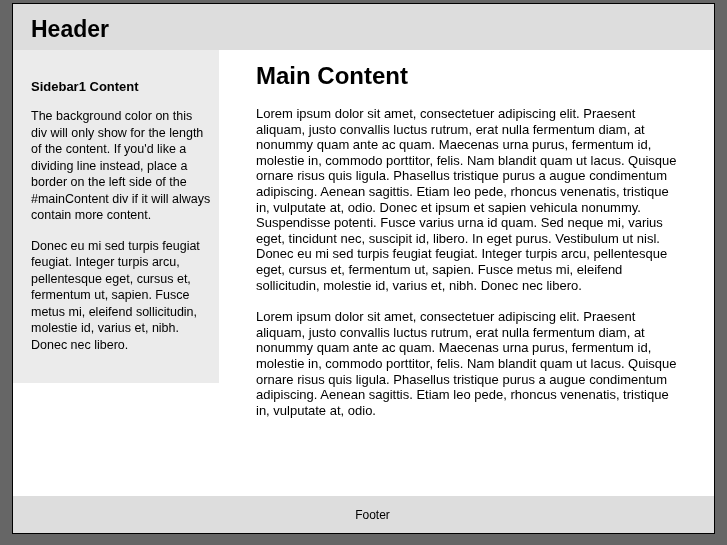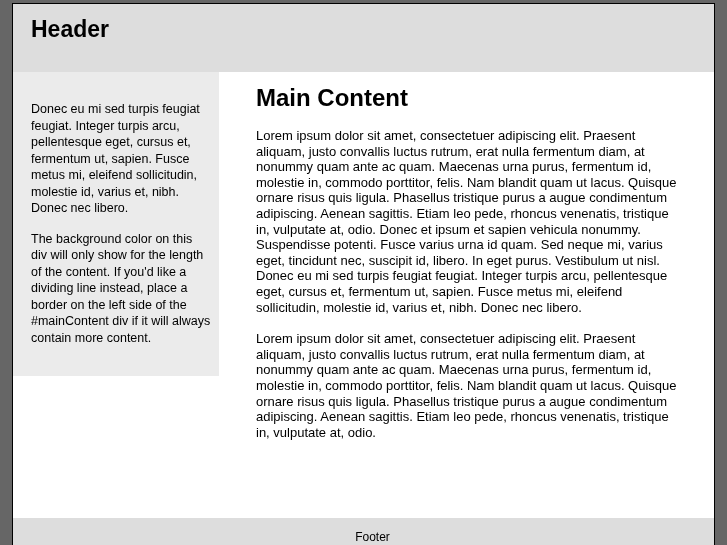--- a/index.html
+++ b/index.html
@@ -21,21 +21,21 @@
     overflow: hidden;
   }
   .container {
     width: 701px;
     margin: 3px auto 0 auto;
     border: 1px solid var(--border-color);
     background: var(--content-bg);
   }
   .header {
     background: var(--header-bg);
-    height: 68px;
+    height: 46px;
     box-sizing: border-box;
   }
   .header h1 {
     margin: 0;
     padding: 12px 0 0 18px;
     font-size: 23px;
     font-weight: bold;
     letter-spacing: 0;
   }
   .content {
@@ -97,22 +97,23 @@
 
 <div class="container">
 
   <div class="header">
     <h1>Header</h1>
   </div>
 
   <div class="content">
 
     <div class="sidebar1">
+      <h3>Sidebar1 Content</h3>
+      <p>The background color on this div will only show for the length of the content. If you'd like a dividing line instead, place a border on the left side of the #mainContent div if it will always contain more content.</p>
       <p>Donec eu mi sed turpis feugiat feugiat. Integer turpis arcu, pellentesque eget, cursus et, fermentum ut, sapien. Fusce metus mi, eleifend sollicitudin, molestie id, varius et, nibh. Donec nec libero.</p>
-      <p>The background color on this div will only show for the length of the content. If you'd like a dividing line instead, place a border on the left side of the #mainContent div if it will always contain more content.</p>
     </div>
 
     <div class="mainContent">
       <h1>Main Content</h1>
       <p>Lorem ipsum dolor sit amet, consectetuer adipiscing elit. Praesent aliquam, justo convallis luctus rutrum, erat nulla fermentum diam, at nonummy quam ante ac quam. Maecenas urna purus, fermentum id, molestie in, commodo porttitor, felis. Nam blandit quam ut lacus. Quisque ornare risus quis ligula. Phasellus tristique purus a augue condimentum adipiscing. Aenean sagittis. Etiam leo pede, rhoncus venenatis, tristique in, vulputate at, odio. Donec et ipsum et sapien vehicula nonummy. Suspendisse potenti. Fusce varius urna id quam. Sed neque mi, varius eget, tincidunt nec, suscipit id, libero. In eget purus. Vestibulum ut nisl. Donec eu mi sed turpis feugiat feugiat. Integer turpis arcu, pellentesque eget, cursus et, fermentum ut, sapien. Fusce metus mi, eleifend sollicitudin, molestie id, varius et, nibh. Donec nec libero.</p>
       <p>Lorem ipsum dolor sit amet, consectetuer adipiscing elit. Praesent aliquam, justo convallis luctus rutrum, erat nulla fermentum diam, at nonummy quam ante ac quam. Maecenas urna purus, fermentum id, molestie in, commodo porttitor, felis. Nam blandit quam ut lacus. Quisque ornare risus quis ligula. Phasellus tristique purus a augue condimentum adipiscing. Aenean sagittis. Etiam leo pede, rhoncus venenatis, tristique in, vulputate at, odio.</p>
     </div>
 
   </div>
 

